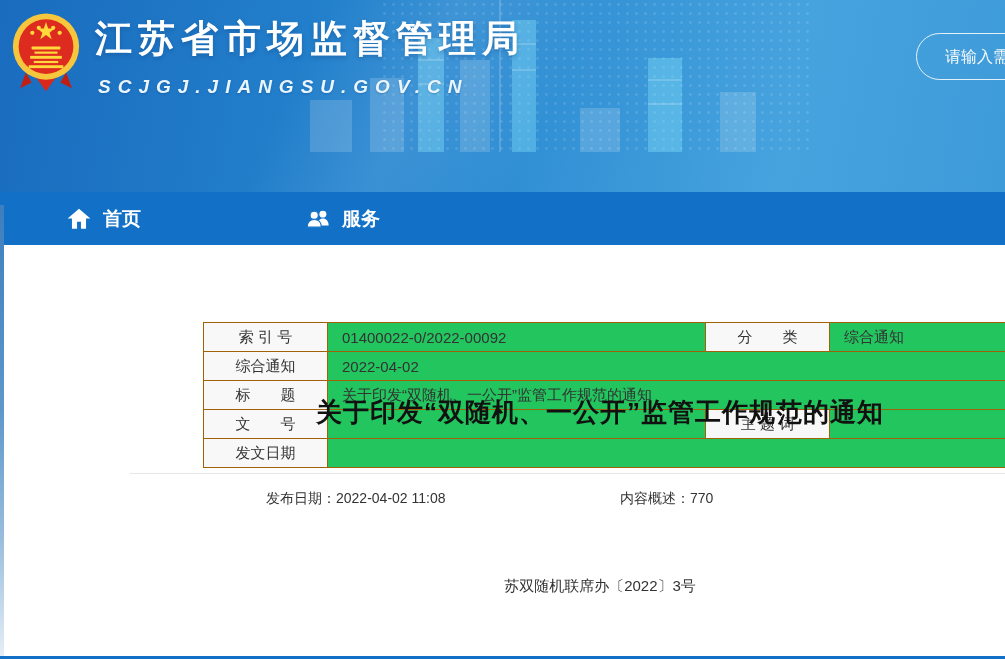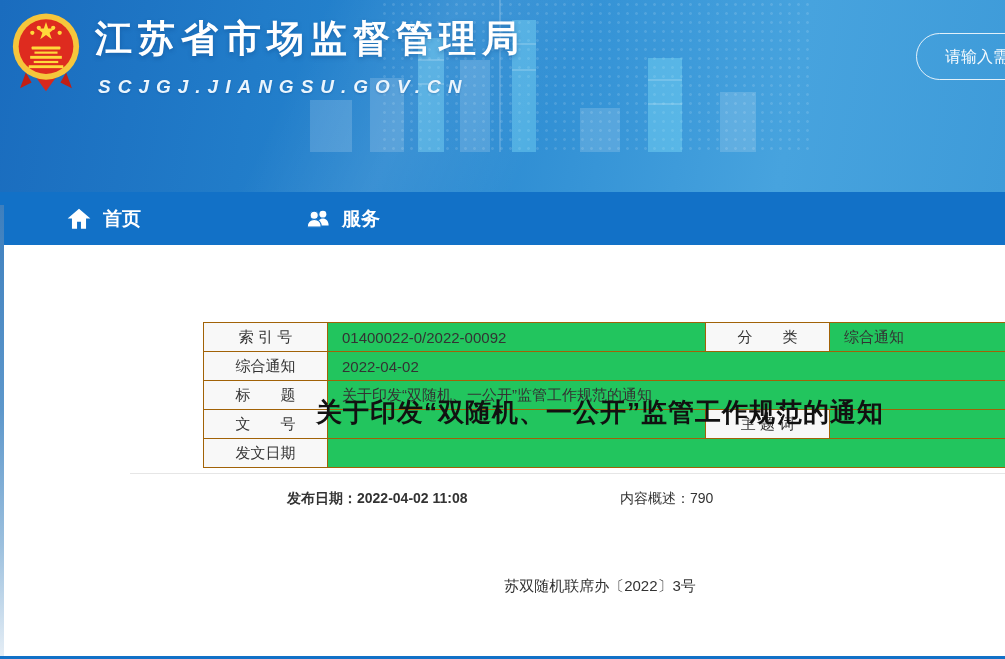--- a/index.html
+++ b/index.html
@@ -53,21 +53,21 @@
   .content { position:relative; }
   .doc-table { position:absolute; left:203px; top:77px; border-collapse:collapse; table-layout:fixed;
     width:840px; font-size:15px; color:#333; }
   .doc-table th, .doc-table td { border:1px solid #a16207; height:29px; padding:0 14px; font-weight:normal; }
   .doc-table th { background:#f8f8f8; text-align:center; width:124px; padding:0 4px; }
   .doc-table td { background:#22c55e; text-align:left; }
   .article-title { position:absolute; left:150px; top:150px; width:900px; text-align:center;
     font-size:26px; font-weight:bold; color:#111; letter-spacing:1px; }
   .divider { position:absolute; left:130px; top:228px; width:875px; height:1px; background:#e6e6e6; }
   .meta-row { position:absolute; left:0; top:245px; width:1005px; font-size:14px; color:#333; }
-  .meta-date { position:absolute; left:287px;font-weight:bold; }
+  .meta-date { position:absolute; left:266px; }
   .meta-views { position:absolute; left:620px; }
   .doc-number { position:absolute; left:150px; top:332px; width:900px; text-align:center;
     font-size:15px; color:#333; }
   .bottom-bar { position:absolute; left:0; bottom:0; width:1005px; height:3px; background:#1271c7; }
 </style>
 </head>
 <body>
 
 <div class="page">
 
@@ -184,21 +184,21 @@
       </table>
 
     <div class="article-title">关于印发“双随机、一公开”监管工作规范的通知</div>
     <div class="divider"></div>
 
     <div class="meta-row">
       <span class="meta-date">
         <span>发布日期：</span><span>2022-04-02 11:08</span>
       </span>
       <span class="meta-views">
-        <span>内容概述：</span><span>790</span>
+        <span>内容概述：</span><span>770</span>
       </span>
     </div>
 
     <div class="doc-number">苏双随机联席办〔2022〕3号</div>
   </div>
 
   <div class="bottom-bar"></div>
 </div>
 
 </body></html>

